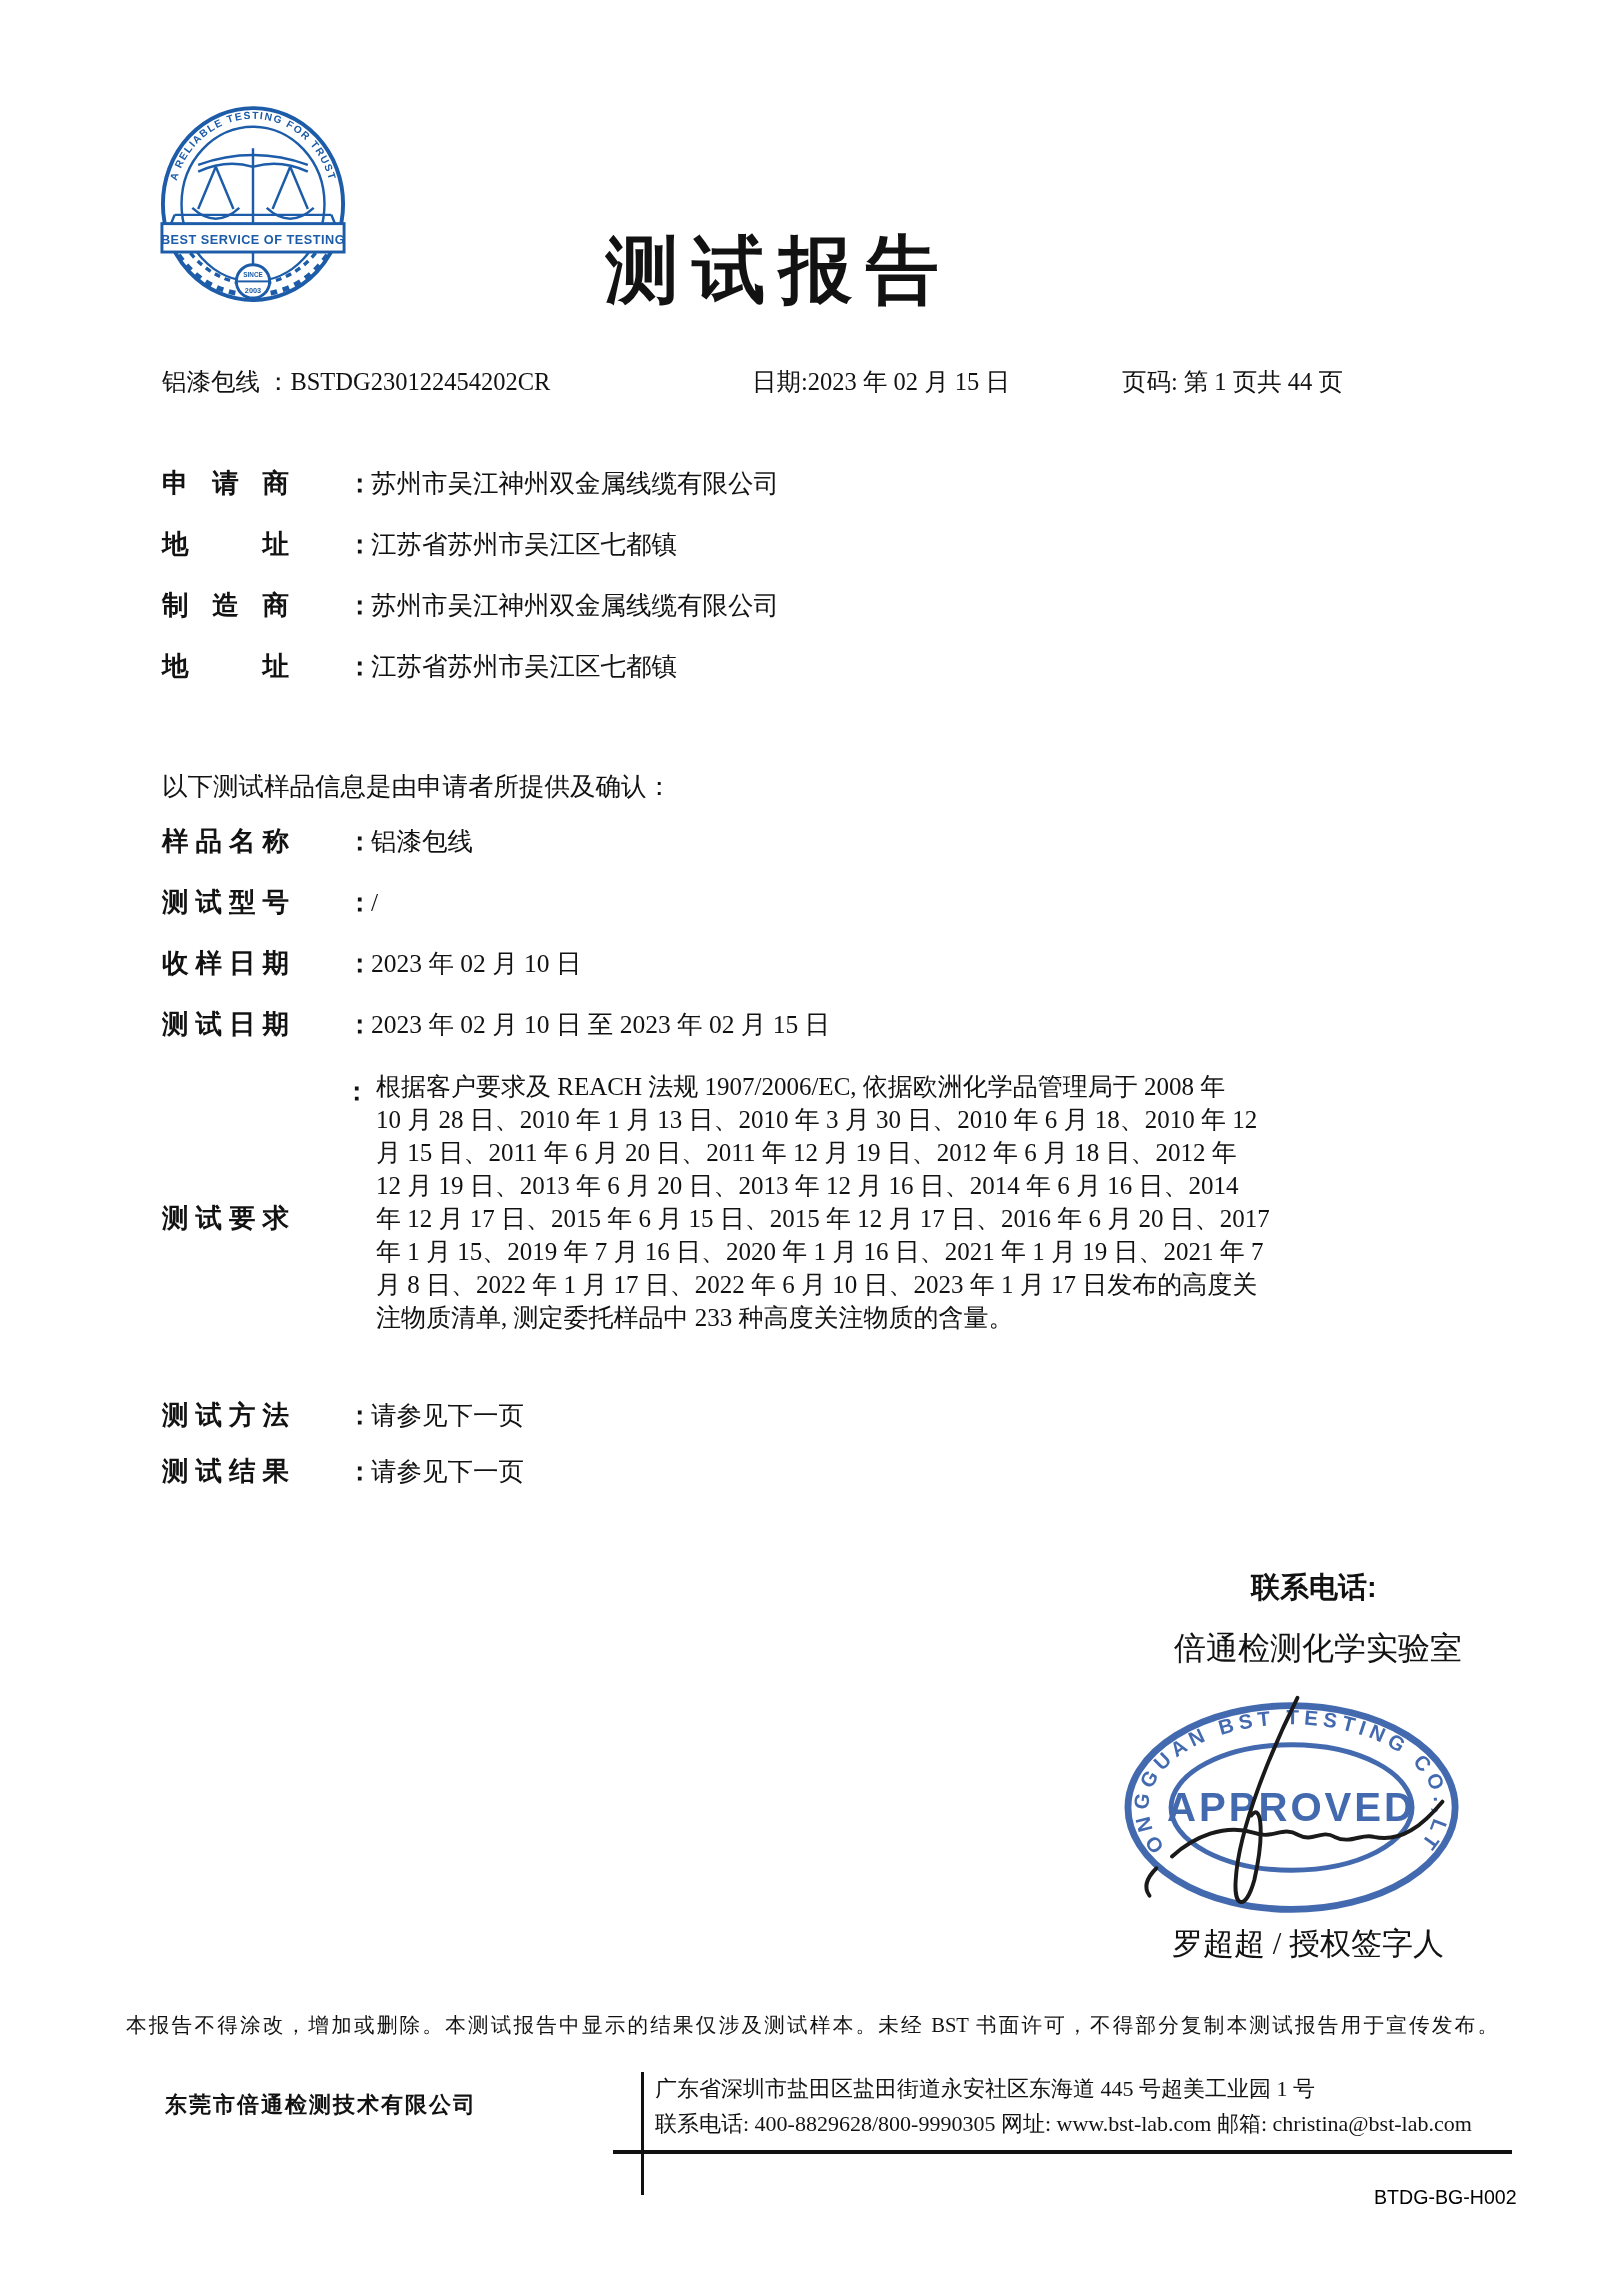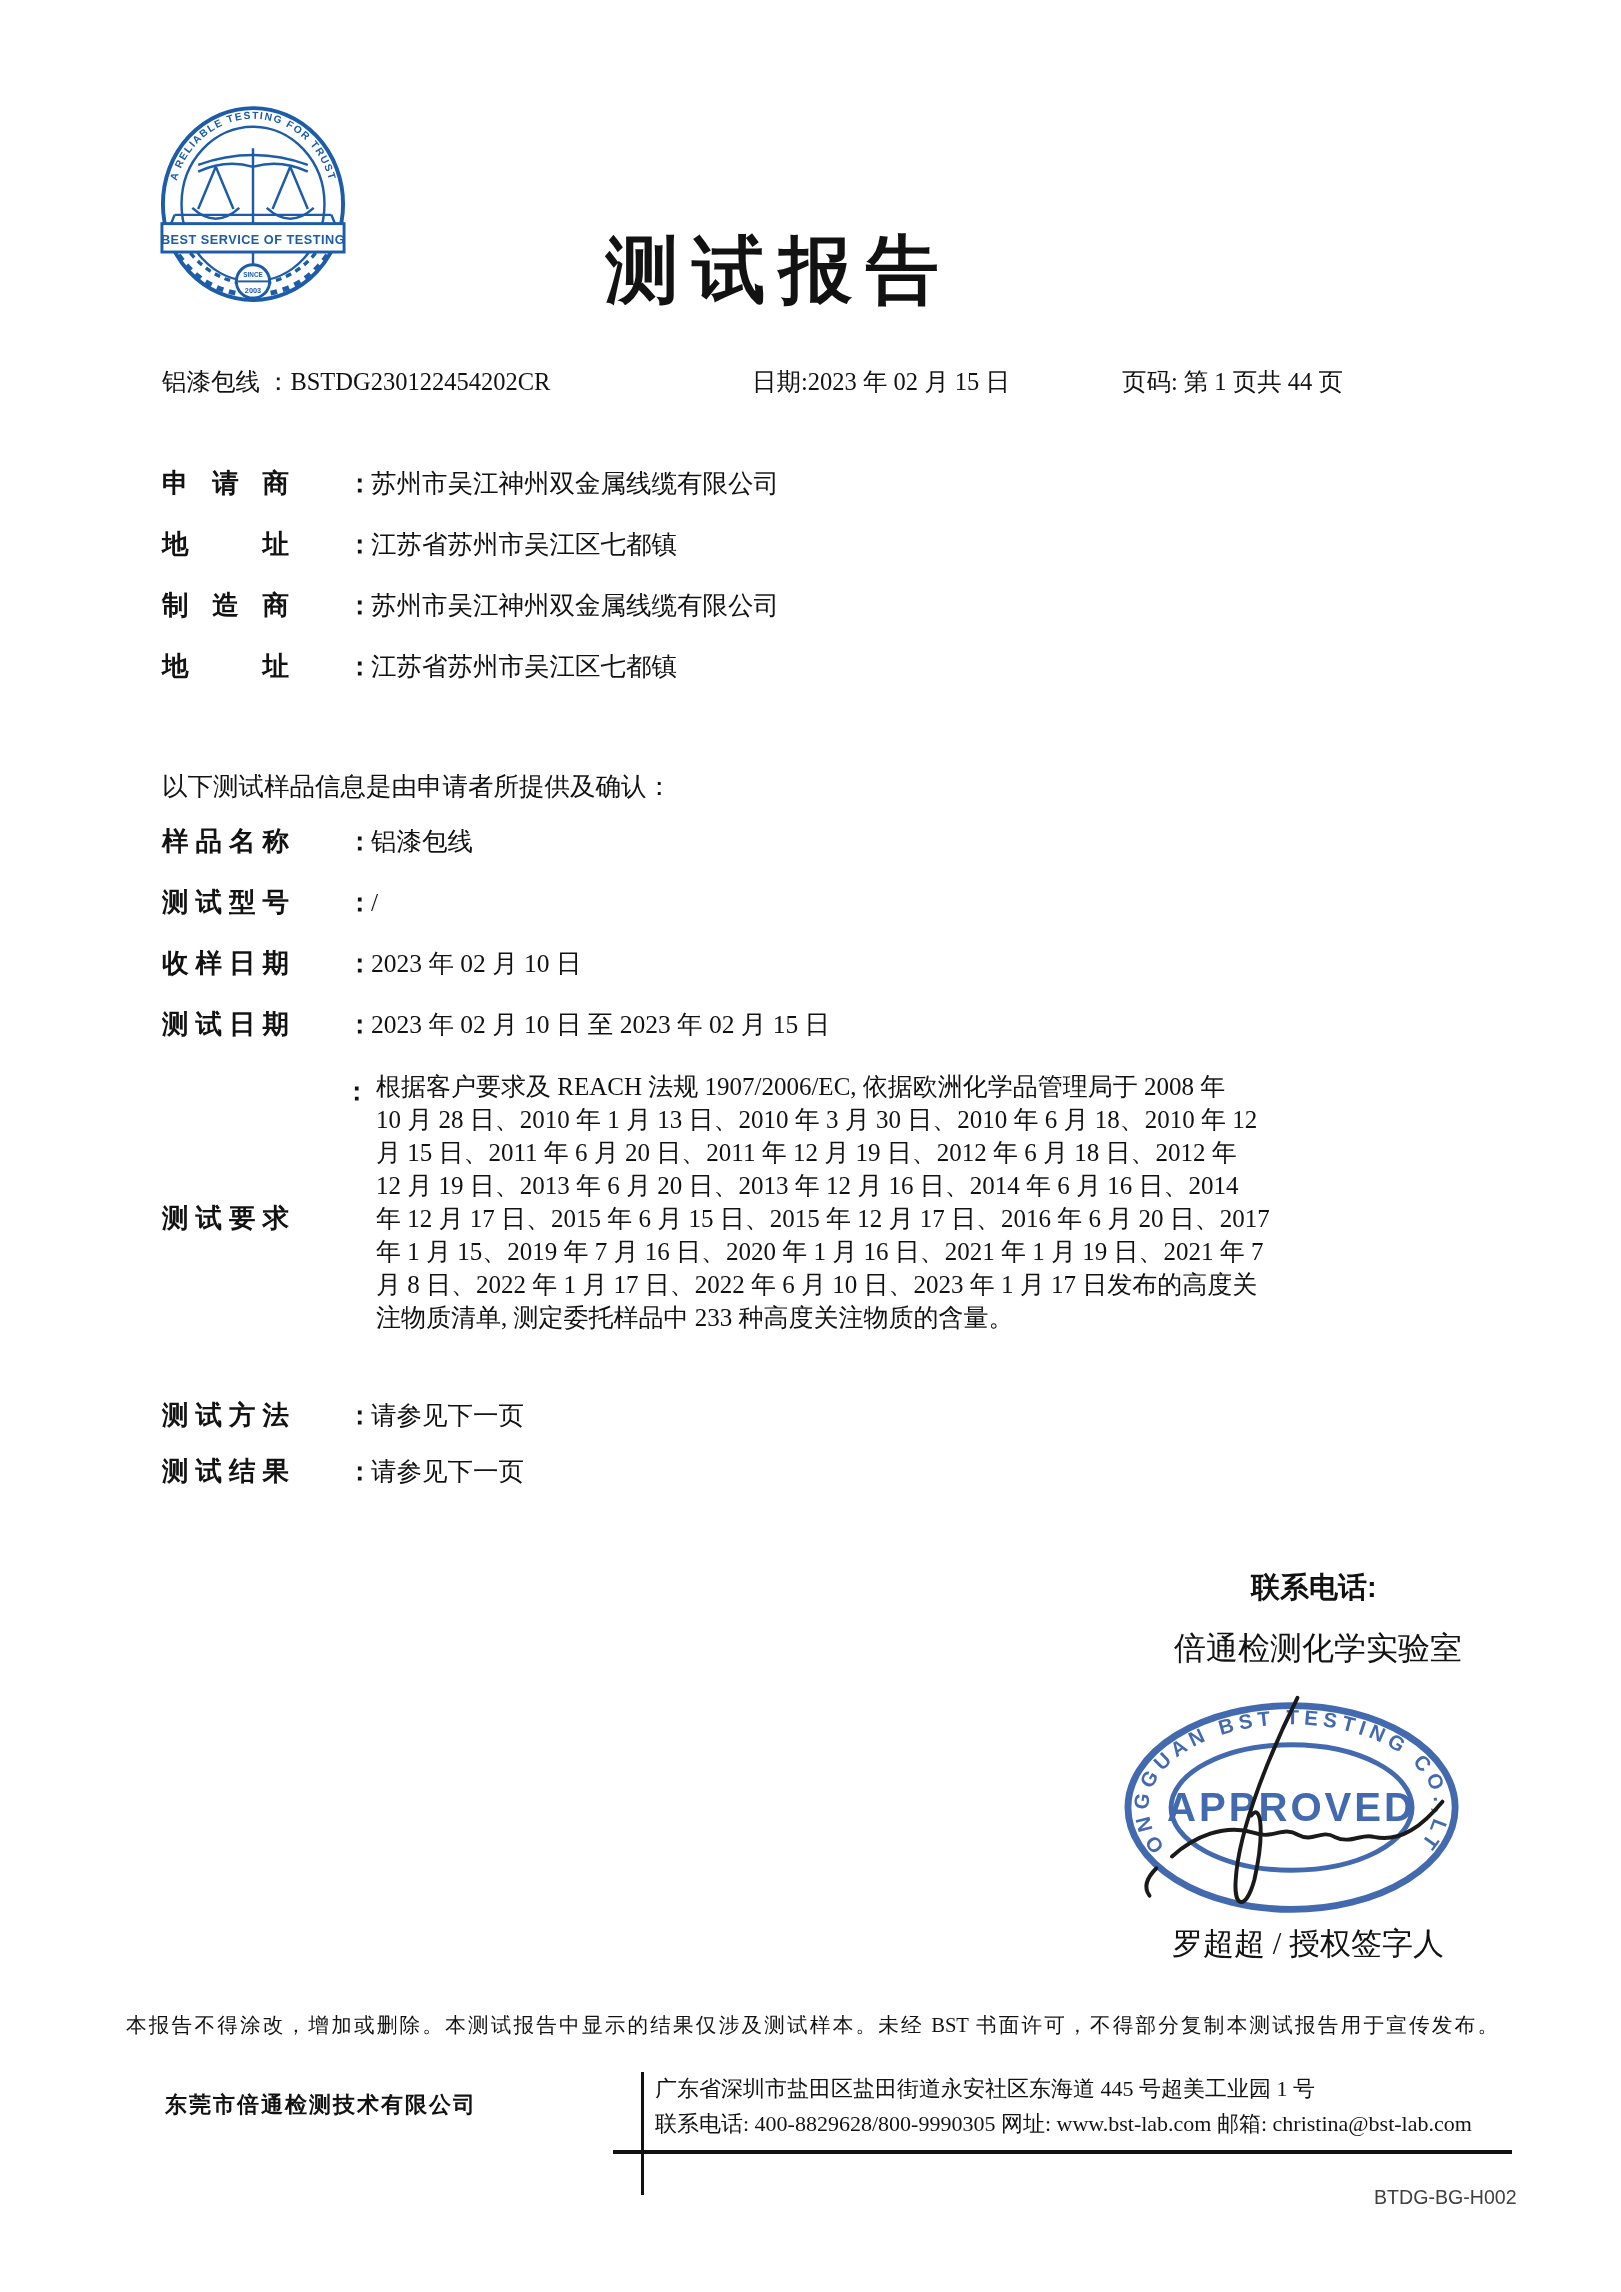--- a/index.html
+++ b/index.html
@@ -57,21 +57,21 @@
   }
   .footer-company{
     left:165px;top:2090px;font-size:22px;font-weight:700;letter-spacing:2px;
     font-family:Liberation Sans, sans-serif;white-space:nowrap;
   }
   .footer-vline{left:641px;top:2072px;width:2.9px;height:123px;background:#111;}
   .footer-addr{left:655px;top:2074px;font-size:22px;white-space:nowrap;}
   .footer-contact{left:655px;top:2109px;font-size:22px;white-space:nowrap;}
   .footer-hline{left:613px;top:2150px;width:899px;height:3.9px;background:#111;}
   .doc-code{
-    left:1374px;top:2186px;font-size:19.6px;color:#404040;
+    left:1374px;top:2186px;font-size:19.6px;color:#000000;
     font-family:"Liberation Sans","DejaVu Sans",sans-serif;white-space:nowrap;
   }
 </style>
 </head>
 <body>
 
 <div class="page">
 
   <svg class="abs" style="left:159px;top:104px" width="188" height="204" viewBox="0 0 192 208">
     <g fill="none" stroke="#1c5ca8">

